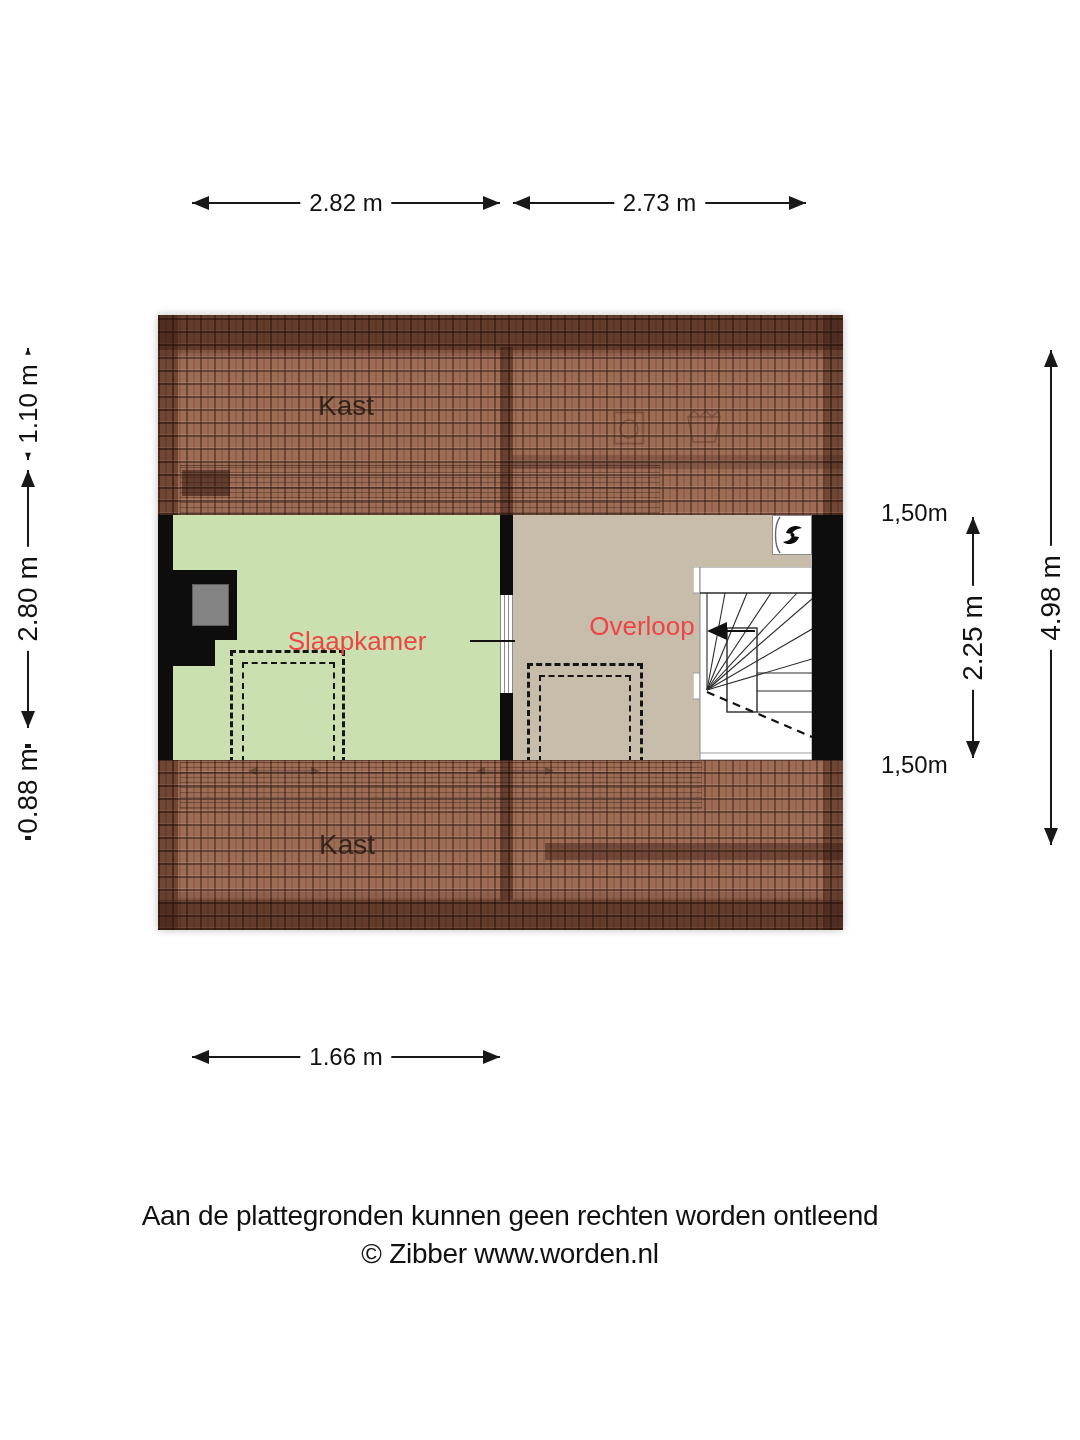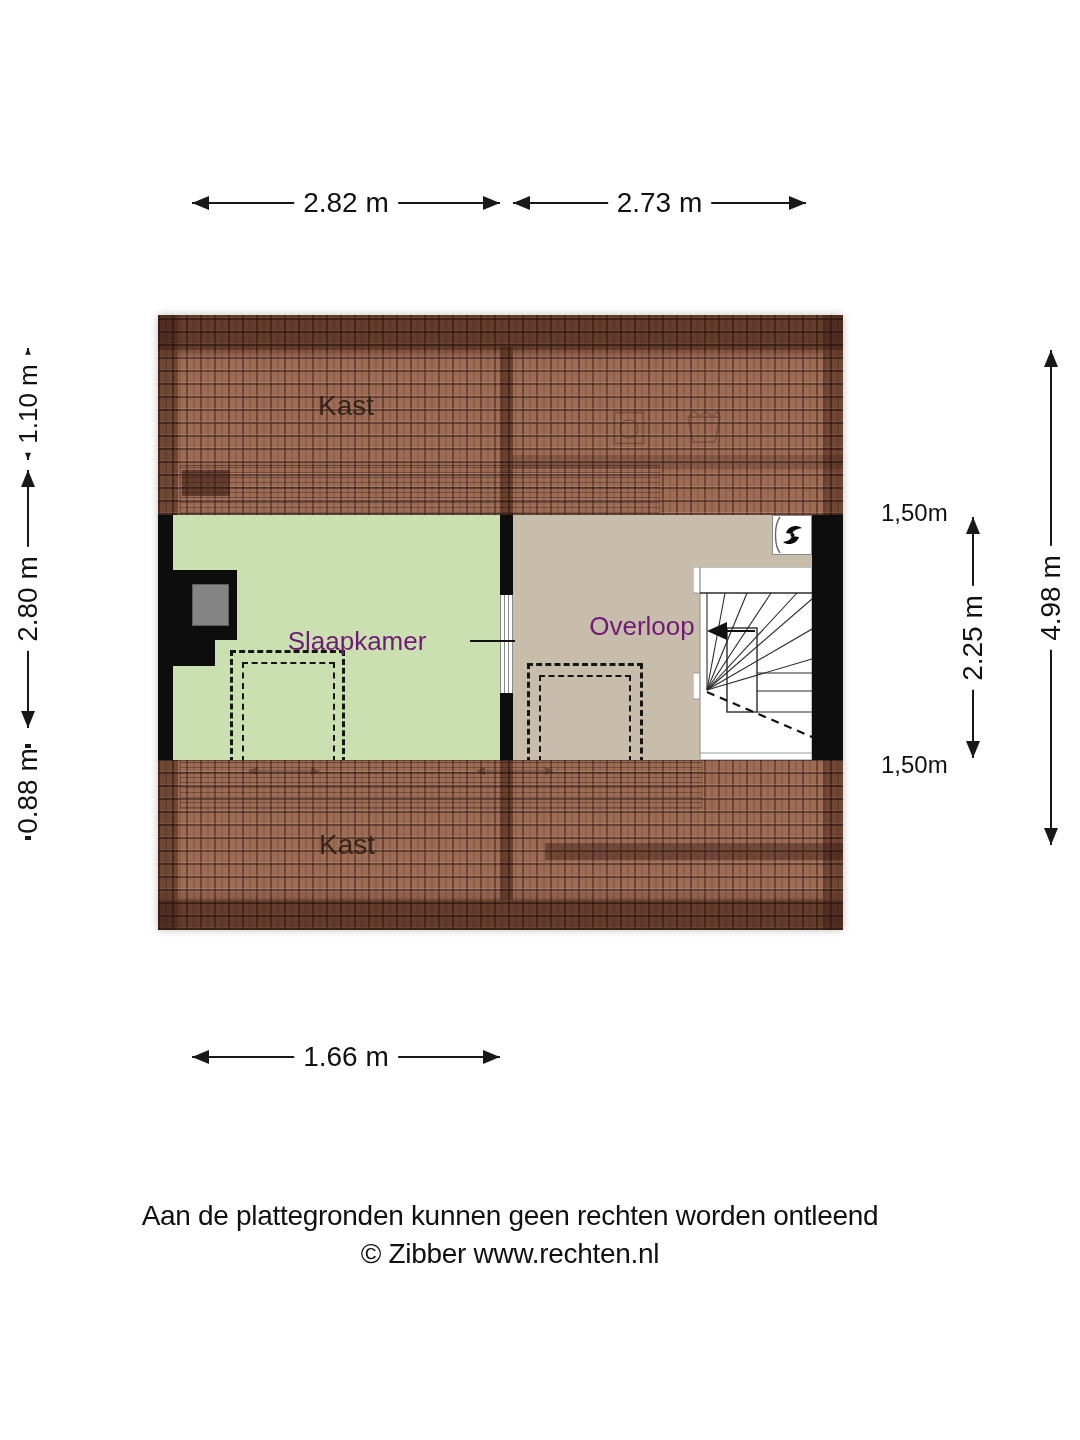--- a/index.html
+++ b/index.html
@@ -16,35 +16,35 @@
   .roof-top-shade{background:linear-gradient(180deg, rgba(40,16,8,0.45) 0 35px, rgba(40,16,8,0.15) 35px 42px, rgba(0,0,0,0) 42px);}
   .roof-bottom-shade{background:linear-gradient(0deg, rgba(40,16,8,0.45) 0 30px, rgba(40,16,8,0.15) 30px 38px, rgba(0,0,0,0) 38px);}
   .dkside{background:rgba(40,16,8,0.32);}
   .seam{background:rgba(40,16,8,0.38);}
   .inset-light{background:rgba(255,210,190,0.10);}
   .boards{background-image:repeating-linear-gradient(0deg, rgba(20,10,5,0.30) 0 1px, rgba(0,0,0,0) 1px 5px);
           border:1px solid rgba(20,10,5,0.18);}
   .wall{background:var(--wall-black,#0d0d0d);}
   .room-green{background:var(--bedroom-green,#cbe0b0);}
   .room-tan{background:var(--landing-tan,#c8bcab);}
-  .room-label{transform:translate(-50%,-50%);font-size:26px;color:#701a75;white-space:nowrap;}
+  .room-label{transform:translate(-50%,-50%);font-size:26px;color:#ef4444;white-space:nowrap;}
   .kast-label{transform:translate(-50%,-50%);font-size:28px;color:#241a12;white-space:nowrap;opacity:.85;}
   .chim-core{background:#848484;border:1px solid #5c5c5c;}
   .door{background:#fff;background-image:repeating-linear-gradient(90deg,#8a8a8a 0 1px,rgba(0,0,0,0) 1px 4px);}
   .door-tick{background:#111;}
   .dash-outer{border-top:3px dashed #151515;border-left:3px dashed #151515;border-right:3px dashed #151515;}
   .dash-inner{border-top:2px dashed #151515;border-left:2px dashed #151515;border-right:2px dashed #151515;}
   .ventbox{background:#fff;border:1px solid #8a8a8a;}
 
   
   .dim-h{height:16px;}
   .dim-h .line{position:absolute;left:0;right:0;top:7px;height:2px;background:#181818;}
   .dim-h .ah-l{position:absolute;left:0;top:1px;width:0;height:0;border-right:17px solid #181818;border-top:7px solid transparent;border-bottom:7px solid transparent;}
   .dim-h .ah-r{position:absolute;right:0;top:1px;width:0;height:0;border-left:17px solid #181818;border-top:7px solid transparent;border-bottom:7px solid transparent;}
-  .dim-h .lbl{position:absolute;left:50%;top:8px;transform:translate(-50%,-50%);background:#fff;padding:1px 9px;font-size:28px;white-space:nowrap;}
+  .dim-h .lbl{position:absolute;left:50%;top:8px;transform:translate(-50%,-50%);background:#fff;padding:1px 9px;font-size:24px;white-space:nowrap;}
   .dim-v{width:16px;}
   .dim-v .line{position:absolute;top:0;bottom:0;left:7px;width:2px;background:#181818;}
   .dim-v .ah-t{position:absolute;top:0;left:1px;width:0;height:0;border-bottom:17px solid #181818;border-left:7px solid transparent;border-right:7px solid transparent;}
   .dim-v .ah-b{position:absolute;bottom:0;left:1px;width:0;height:0;border-top:17px solid #181818;border-left:7px solid transparent;border-right:7px solid transparent;}
   .dim-v .lbl{position:absolute;left:8px;top:50%;transform:translate(-50%,-50%) rotate(-90deg);background:#fff;padding:1px 9px;font-size:28px;white-space:nowrap;}
   .dim-text{font-size:24px;white-space:nowrap;}
   .dim-dot{width:6px;height:4px;background:#181818;}
 
   .footer-line{left:510px;transform:translateX(-50%);font-size:28px;color:#101010;white-space:nowrap;letter-spacing:-0.3px;}
 </style>
@@ -200,15 +200,15 @@
   </div>
 
   <div class="abs dim-h" style="left:192px;top:1049px;width:308px;">
     <div class="line"></div>
     <div class="ah-l"></div>
     <div class="ah-r"></div>
     <span class="lbl">1.66 m</span>
   </div>
 
   <div class="abs footer-line" style="top:1200px;">Aan de plattegronden kunnen geen rechten worden ontleend</div>
-  <div class="abs footer-line" style="top:1238px;">© Zibber www.rechten.nl</div>
+  <div class="abs footer-line" style="top:1238px;">© Zibber www.worden.nl</div>
 
 </div>
 
 </body></html>

